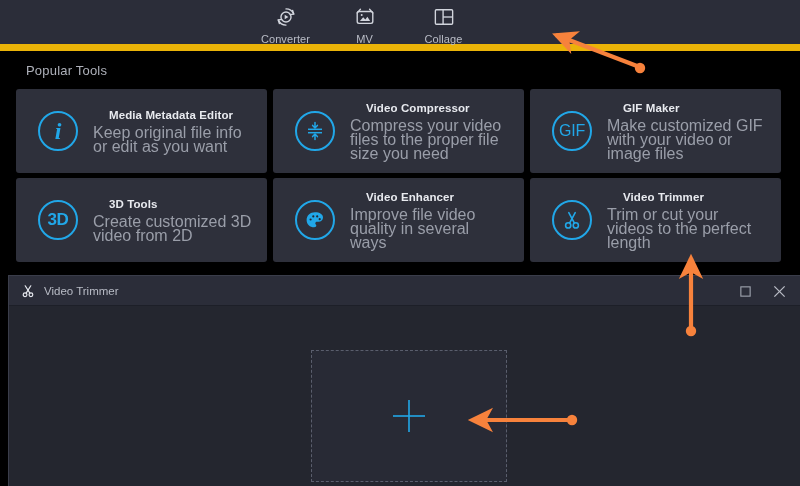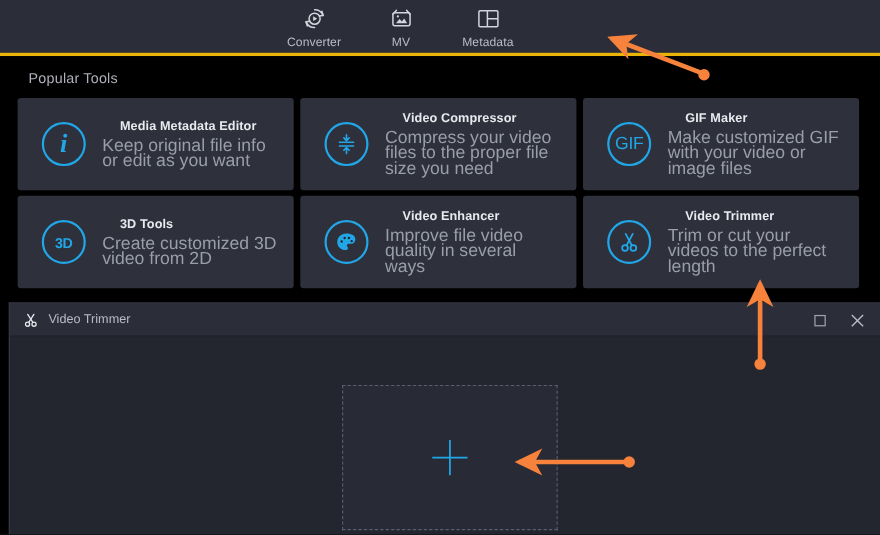--- a/index.html
+++ b/index.html
@@ -13,21 +13,21 @@
     position: relative;
     width: 800px; height: 486px;
     background: #1d1f28;
   }
 
   
   .topnav {
     position: absolute; left: 0; top: 0;
     width: 800px; height: 51px;
     background: #2b2d39;
-    border-bottom: 3px solid #eab308;
+    border-bottom: 7px solid #eab308;
   }
   .nav-items {
     position: absolute; left: 246px; top: 0;
     height: 51px;
     display: flex;
     align-items: flex-start;
   }
   .nav-item {
     width: 79px; height: 51px;
     display: flex; flex-direction: column;
@@ -82,21 +82,21 @@
   }
   .tool-icon {
     width: 40px; height: 40px;
     border-radius: 50%;
     border: 2px solid #21a7e8;
     display: flex; align-items: center; justify-content: center;
     flex: 0 0 auto;
     color: #21a7e8;
   }
   .tool-icon .gif-text { font-size: 16px; font-weight: normal; letter-spacing: -.3px;}
-  .tool-icon .d3-text { font-size: 13px; font-weight: bold; letter-spacing: -.3px;}
+  .tool-icon .d3-text { font-size: 17px; font-weight: bold; letter-spacing: -.3px;}
   .tool-icon .i-text { font-family: "Liberation Serif", serif; font-size: 24px; font-style: italic; font-weight: bold; line-height: 1; }
   .tool-text { margin-left: 15px; padding-right: 14px; }
   .tool-title {
     font-size: 11.5px; font-weight: bold; color: #e8eaef;
     margin-bottom: 5px; letter-spacing: .1px; padding-left: 16px;
   }
   .tool-desc {
     font-size: 16px; color: #9a9ea9; line-height: 14px;
   }
 
@@ -191,21 +191,21 @@
       </div>
 
       <div class="nav-item">
         <span class="nav-icon">
           <svg width="22" height="20" viewBox="0 0 24 22" fill="none" stroke="#d2d5dd" stroke-width="1.5">
             <rect x="2.5" y="3" width="19" height="16" rx="1.2"></rect>
             <line x1="11" y1="3" x2="11" y2="19"></line>
             <line x1="11" y1="11" x2="21.5" y2="11"></line>
           </svg>
         </span>
-        <span class="nav-label">Metadata</span>
+        <span class="nav-label">Collage</span>
       </div>
 
 
     </div>
   </div>
 
   <div class="body-area">
     <div class="section-title">Popular Tools</div>
 
     <div class="tools-grid">

